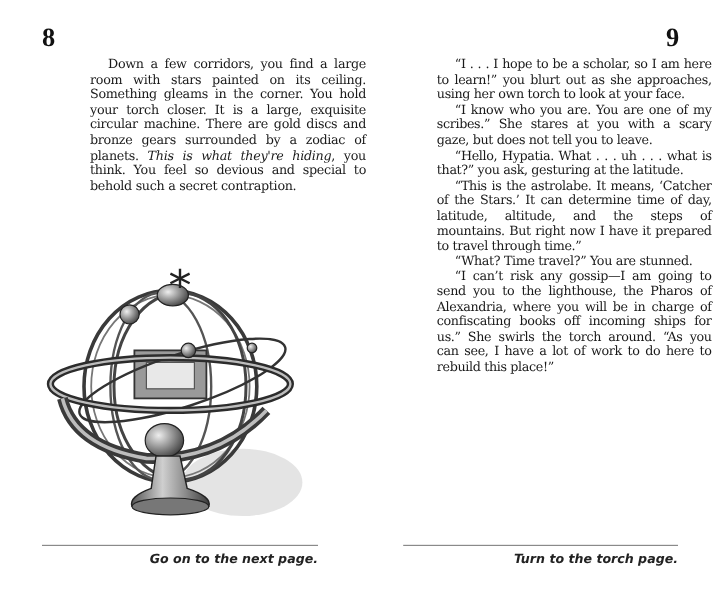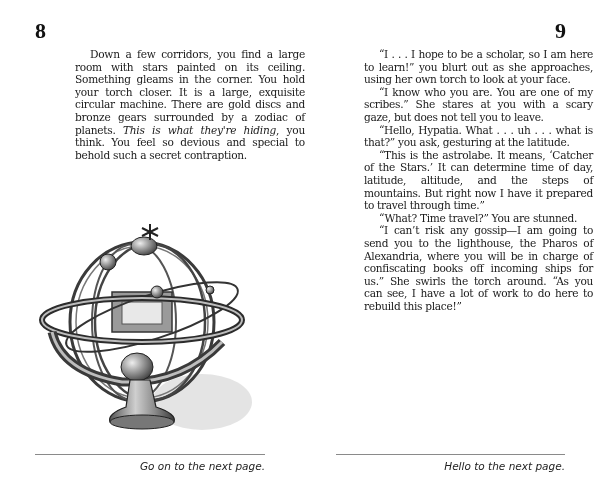--- a/index.html
+++ b/index.html
@@ -9,21 +9,21 @@
   .page.right { left: 300px; }
   .page-num { position: absolute; top: 18px; font-family: "Liberation Serif", serif; font-weight: bold; font-size: 22px; color: #111; }
   .left .page-num { left: 35px; }
   .right .page-num { right: 34px; }
   .text { position: absolute; top: 48px; left: 35px; width: 230px; font-size: 10.6px; line-height: 12.6px; text-align: justify; letter-spacing: -0.25px; margin-left: 40px; }
   .right .text { left: 24px; width: 229px; letter-spacing: -0.3px; }
   .text p { margin: 0; text-indent: 15px; }
   .text em { font-style: italic; }
   .rule { position: absolute; top: 454px; left: 35px; width: 230px; height: 1px; background: #8a8a8a; }
   .right .rule { left: 36px; width: 229px; }
-  .footer { position: absolute; top: 460px; right: 35px; font-family: "DejaVu Sans", sans-serif; font-style: italic; font-size: 10.5px; color: #222; }
+  .footer { position: absolute; top: 460px; right: 35px; font-family: "DejaVu Sans", sans-serif; font-style: italic; font-size: 10.5px; color: #222; font-weight: bold; }
   .illus { position: absolute; left: 22px; top: 222px; width: 240px; height: 220px; }
 </style>
 </head>
 <body>
 
 <div class="page left">
   <div class="page-num">8</div>
   <div class="text">
     <p><span>Down a few corridors, you find a large room with stars painted on its ceiling. Something gleams in the corner. You hold your torch closer. It is a large, exquisite circular machine. There are gold discs and bronze gears surrounded by a zodiac of planets. </span><em>This is what they're hiding</em><span>, you think. You feel so devious and special to behold such a secret contraption.</span></p>
   </div>
@@ -85,14 +85,14 @@
   <div class="page-num">9</div>
   <div class="text">
     <p>“I . . . I hope to be a scholar, so I am here to learn!” you blurt out as she approaches, using her own torch to look at your face.</p>
     <p>“I know who you are. You are one of my scribes.” She stares at you with a scary gaze, but does not tell you to leave.</p>
     <p>“Hello, Hypatia. What . . . uh . . . what is that?” you ask, gesturing at the latitude.</p>
     <p>“This is the astrolabe. It means, ‘Catcher of the Stars.’ It can determine time of day, latitude, altitude, and the steps of mountains. But right now I have it prepared to travel through time.”</p>
     <p>“What? Time travel?” You are stunned.</p>
     <p>“I can’t risk any gossip—I am going to send you to the lighthouse, the Pharos of Alexandria, where you will be in charge of confiscating books off incoming ships for us.” She swirls the torch around. “As you can see, I have a lot of work to do here to rebuild this place!”</p>
   </div>
   <div class="rule"></div>
-  <div class="footer">Hello to the next page.</div>
+  <div class="footer">Turn to the torch page.</div>
 </div>
 
 </body></html>

